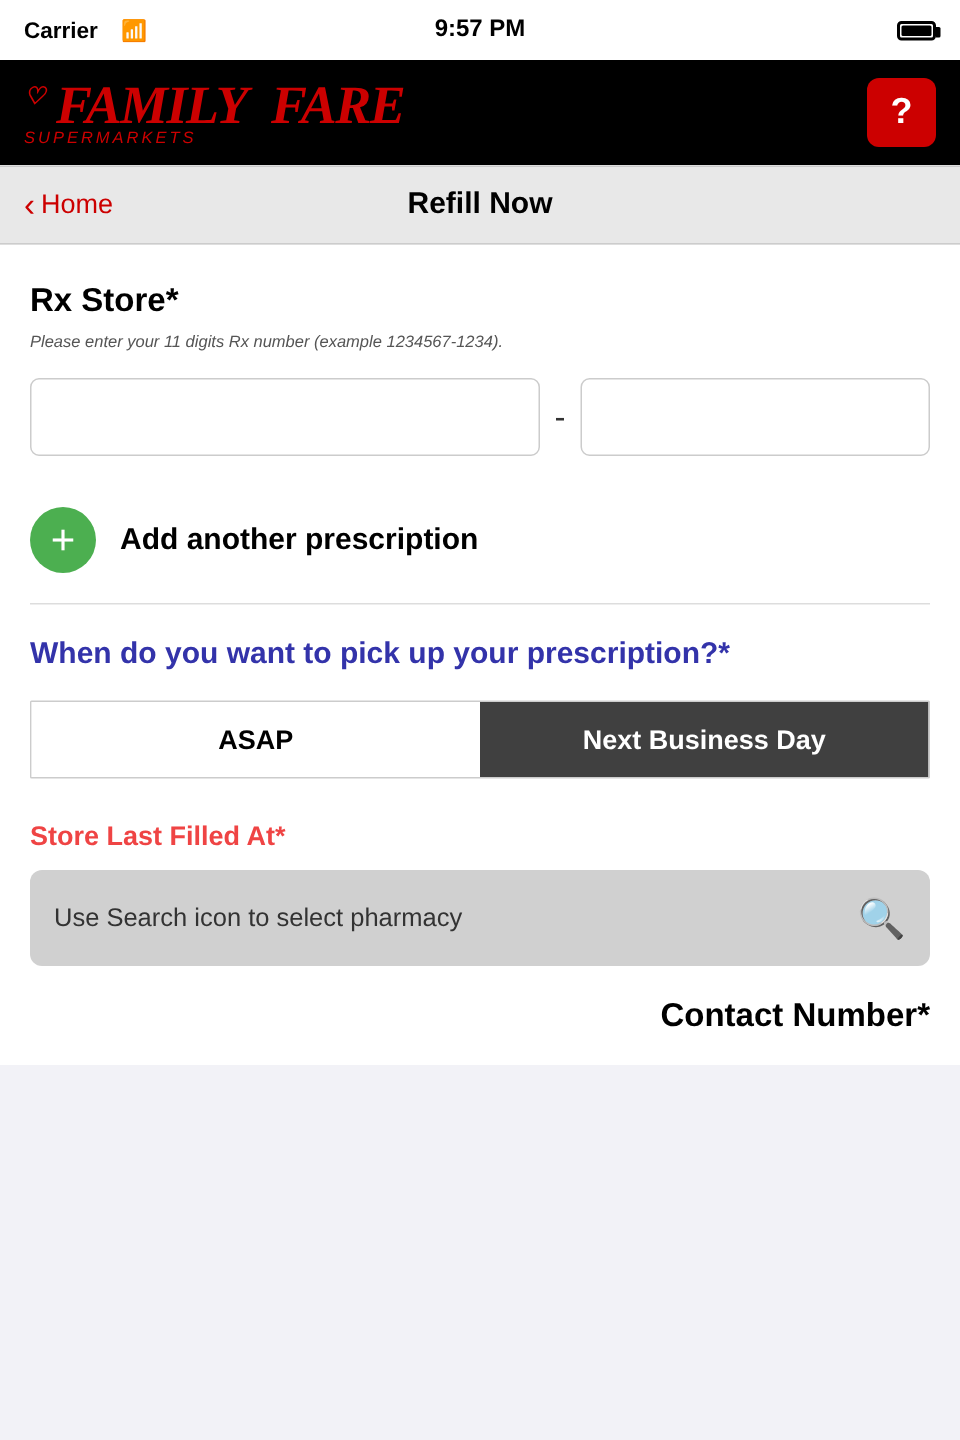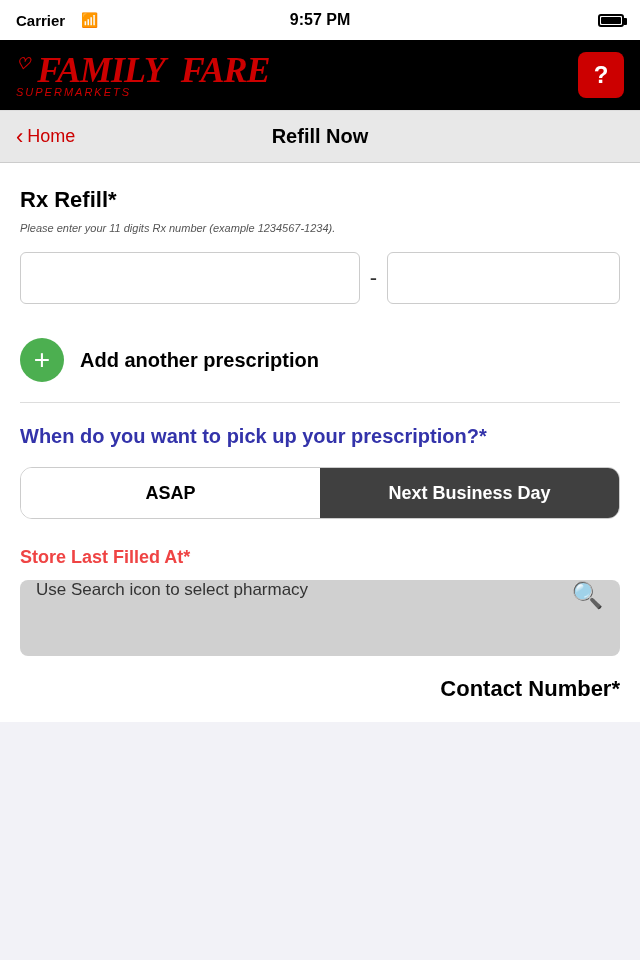--- a/index.html
+++ b/index.html
@@ -223,21 +223,21 @@
       font-size: 20px;
       font-weight: 700;
       color: #3333aa;
       line-height: 1.3;
       margin-bottom: 18px;
     }
 
     .pickup-toggle {
       display: flex;
       border: 1.5px solid #ccc;
-      border-radius: 12px;
+      border-radius: 1px;
       overflow: hidden;
       margin-bottom: 28px;
       height: 52px;
     }
     .toggle-option {
       flex: 1;
       display: flex;
       align-items: center;
       justify-content: center;
       font-size: 18px;
@@ -261,23 +261,23 @@
     }
     .store-title {
       font-size: 18px;
       font-weight: 700;
       color: #ef4444;
       margin-bottom: 12px;
     }
     .store-search-box {
       background: #d0d0d0;
       border-radius: 8px;
-      height: 76px;
-      display: flex;
-      align-items: flex-start;
+      height: 64px;
+      display: flex;
+      align-items: center;
       padding: 0 16px;
       justify-content: space-between;
       cursor: pointer;
     }
     .store-search-text {
       font-size: 17px;
       color: #333;
     }
     .search-icon {
       font-size: 26px;
@@ -324,21 +324,21 @@
   <button class="back-button">
     <span class="back-chevron">‹</span>
     <span class="back-label">Home</span>
   </button>
   <span class="nav-title">Refill Now</span>
 </div>
 
 <div class="main-content">
 
   <div>
-    <div class="section-title">Rx Refill*</div>
+    <div class="section-title">Rx Store*</div>
     <div class="section-hint">Please enter your 11 digits Rx number (example 1234567-1234).</div>
     <div class="rx-input-row">
       <input class="rx-input-main" type="text" style="">
       <span class="rx-dash">-</span>
       <input class="rx-input-suffix" type="text" style="">
     </div>
   </div>
 
   <div class="add-prescription-row">
     <div class="add-icon">+</div>

